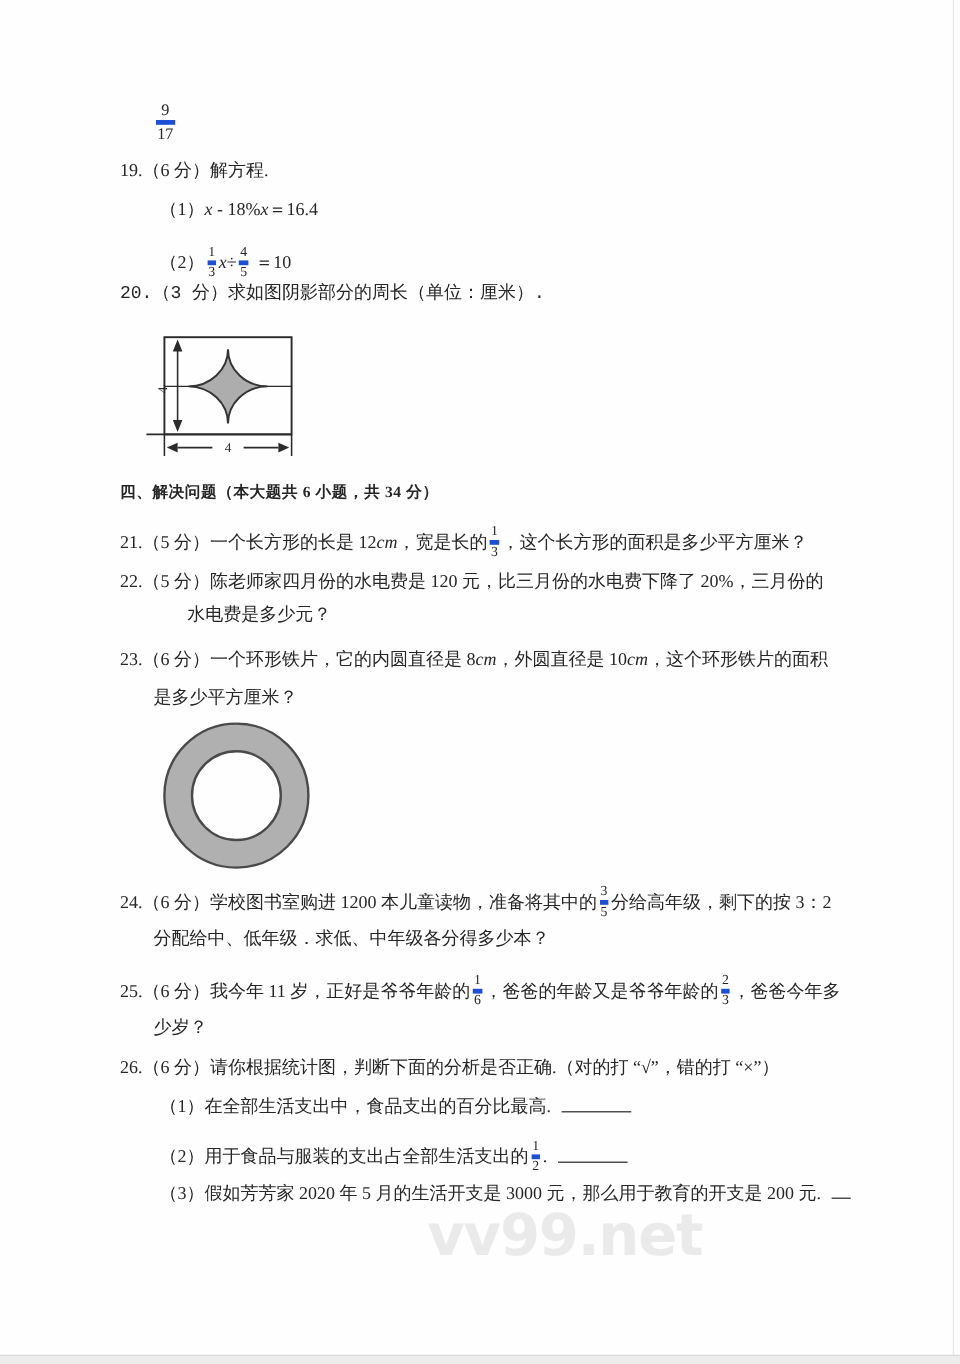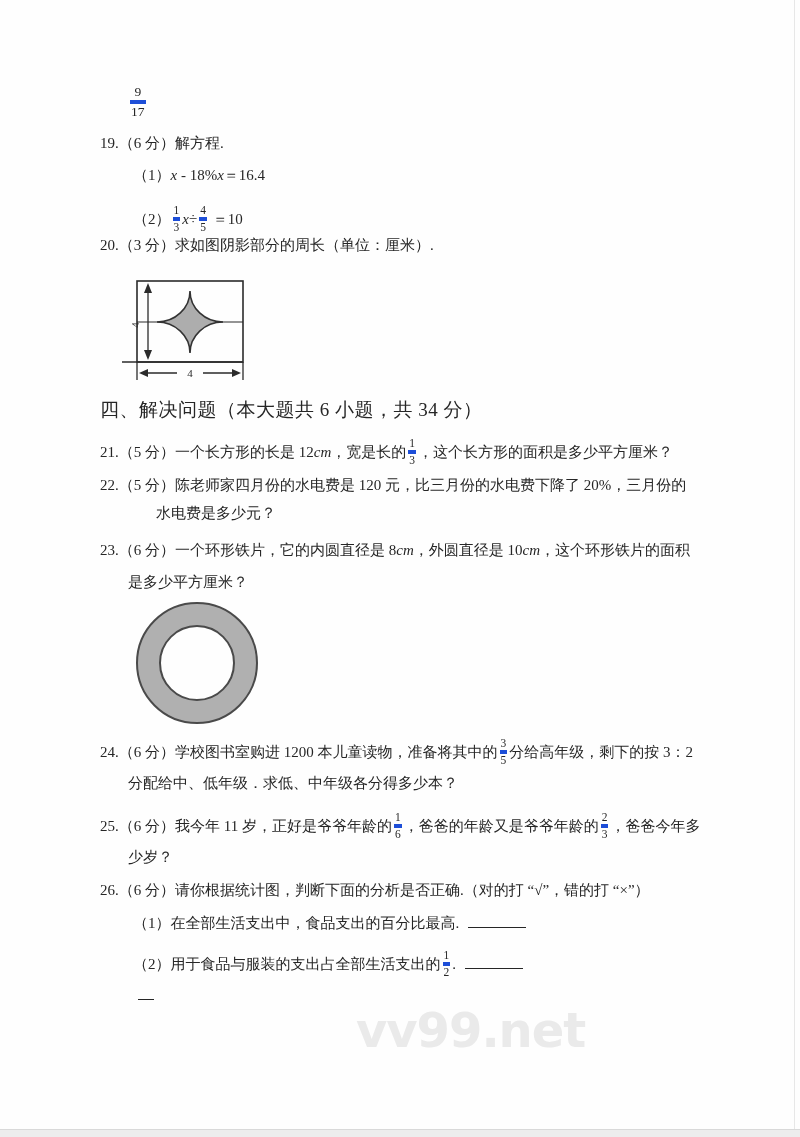--- a/index.html
+++ b/index.html
@@ -3,21 +3,21 @@
 <meta charset="utf-8">
 <style>
   html,body{margin:0;padding:0;background:#ffffff;}
   .page{
     position:relative;width:800px;height:1137px;background:#fefefe;overflow:hidden;
     font-family:"Liberation Serif","DejaVu Serif",serif;
   }
   .line{
     position:absolute;white-space:nowrap;font-size:15px;color:#262626;line-height:20px;
   }
-  .line.bold{font-weight:normal;font-size:19px;letter-spacing:0.5px;}
+  .line.bold{font-weight:bold;font-size:13px;letter-spacing:0.5px;}
   .seg{font-style:normal;}
   .seg-i{font-style:italic;}
   .frac{
     display:inline-flex;flex-direction:column;align-items:center;
     font-size:11.5px;line-height:1.15;vertical-align:middle;margin:0 2px;
     position:relative;top:-1px;color:#262626;font-style:normal;
   }
   .frac .den{border-top:4px solid #1d4ed8;padding:0 1px;}
   .standalone-frac .frac{font-size:13.5px;top:0;}
   .blank{
@@ -51,21 +51,21 @@
         </span></div>
       <div class="line" style="left: 100px; top: 133px;"><span class="seg">19.（6 分）解方程.</span></div>
       <div class="line" style="left: 133px; top: 165px;"><span class="seg">（1）</span><span class="seg seg-i">x</span><span class="seg"> - 18%</span><span class="seg seg-i">x</span><span class="seg">＝16.4</span></div>
       <div class="line" style="left: 133px; top: 205px;"><span class="seg">（2）</span><span class="frac">
           <span class="num">1</span>
           <span class="den">3</span>
         </span><span class="seg seg-i">x</span><span class="seg">÷</span><span class="frac">
           <span class="num">4</span>
           <span class="den">5</span>
         </span><span class="seg"> ＝10</span></div>
-      <div class="line" style="left: 100px; top: 235px;"><span class="seg">20.（3 分）求如图阴影部分的周长（单位：厘米）.</span></div>
+      <div class="line" style="left: 100px; top: 235px; font-family: Liberation Mono, monospace;"><span class="seg">20.（3 分）求如图阴影部分的周长（单位：厘米）.</span></div>
       <div class="line bold" style="left: 100px; top: 400px;"><span class="seg">四、解决问题（本大题共 6 小题，共 34 分）</span></div>
       <div class="line" style="left: 100px; top: 438px;"><span class="seg">21.（5 分）一个长方形的长是 12</span><span class="seg seg-i">cm</span><span class="seg">，宽是长的</span><span class="frac">
           <span class="num">1</span>
           <span class="den">3</span>
         </span><span class="seg">，这个长方形的面积是多少平方厘米？</span></div>
       <div class="line" style="left: 100px; top: 475px; text-align: right;"><span class="seg">22.（5 分）陈老师家四月份的水电费是 120 元，比三月份的水电费下降了 20%，三月份的</span></div>
       <div class="line" style="left: 128px; top: 503px; margin-left: 28px;"><span class="seg">水电费是多少元？</span></div>
       <div class="line" style="left: 100px; top: 540px;"><span class="seg">23.（6 分）一个环形铁片，它的内圆直径是 8</span><span class="seg seg-i">cm</span><span class="seg">，外圆直径是 10</span><span class="seg seg-i">cm</span><span class="seg">，这个环形铁片的面积</span></div>
       <div class="line" style="left: 128px; top: 572px;"><span class="seg">是多少平方厘米？</span></div>
       <div class="line" style="left: 100px; top: 738px;"><span class="seg">24.（6 分）学校图书室购进 1200 本儿童读物，准备将其中的</span><span class="frac">
@@ -80,21 +80,21 @@
           <span class="num">2</span>
           <span class="den">3</span>
         </span><span class="seg">，爸爸今年多</span></div>
       <div class="line" style="left: 128px; top: 847px;"><span class="seg">少岁？</span></div>
       <div class="line" style="left: 100px; top: 880px;"><span class="seg">26.（6 分）请你根据统计图，判断下面的分析是否正确.（对的打 “√”，错的打 “×”）</span></div>
       <div class="line" style="left: 133px; top: 913px;"><span class="seg">（1）在全部生活支出中，食品支出的百分比最高. </span><span class="blank" style="width: 58px;"></span></div>
       <div class="line" style="left: 133px; top: 950px;"><span class="seg">（2）用于食品与服装的支出占全部生活支出的</span><span class="frac">
           <span class="num">1</span>
           <span class="den">2</span>
         </span><span class="seg">. </span><span class="blank" style="width: 58px;"></span></div>
-      <div class="line" style="left: 133px; top: 985px;"><span class="blank" style="width: 16px;"></span></div>
+      <div class="line" style="left: 133px; top: 985px;"><span class="seg">（3）假如芳芳家 2020 年 5 月的生活开支是 3000 元，那么用于教育的开支是 200 元. </span><span class="blank" style="width: 16px;"></span></div>
     </div>
 
   <svg class="fig" style="left:115px;top:274px;" width="135" height="112" viewBox="0 0 135 112">
 
     <path d="M7 88 H128" stroke="#2b2b2b" stroke-width="1.4" fill="none"></path>
 
     <rect x="22" y="7" width="106" height="81" fill="none" stroke="#2b2b2b" stroke-width="1.6"></rect>
 
     <path d="M22 48 H128" stroke="#2b2b2b" stroke-width="1.1" fill="none"></path>
 

